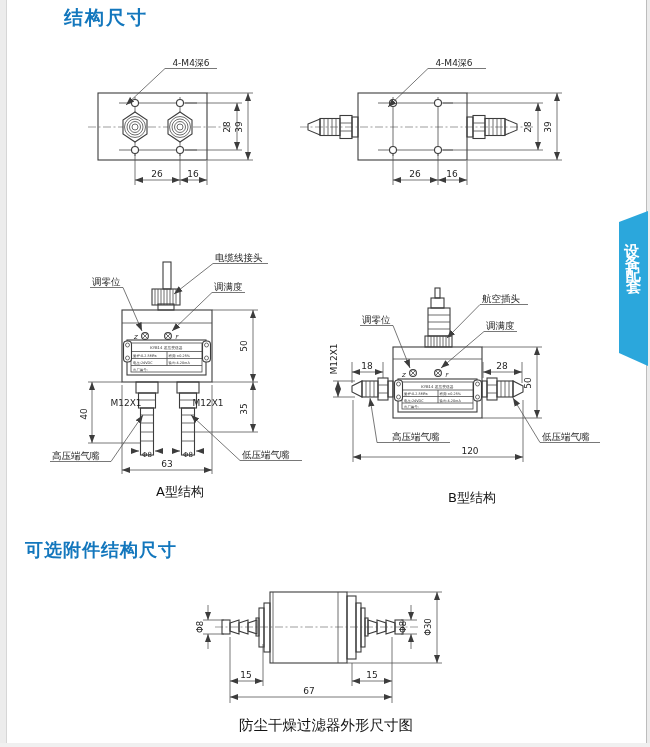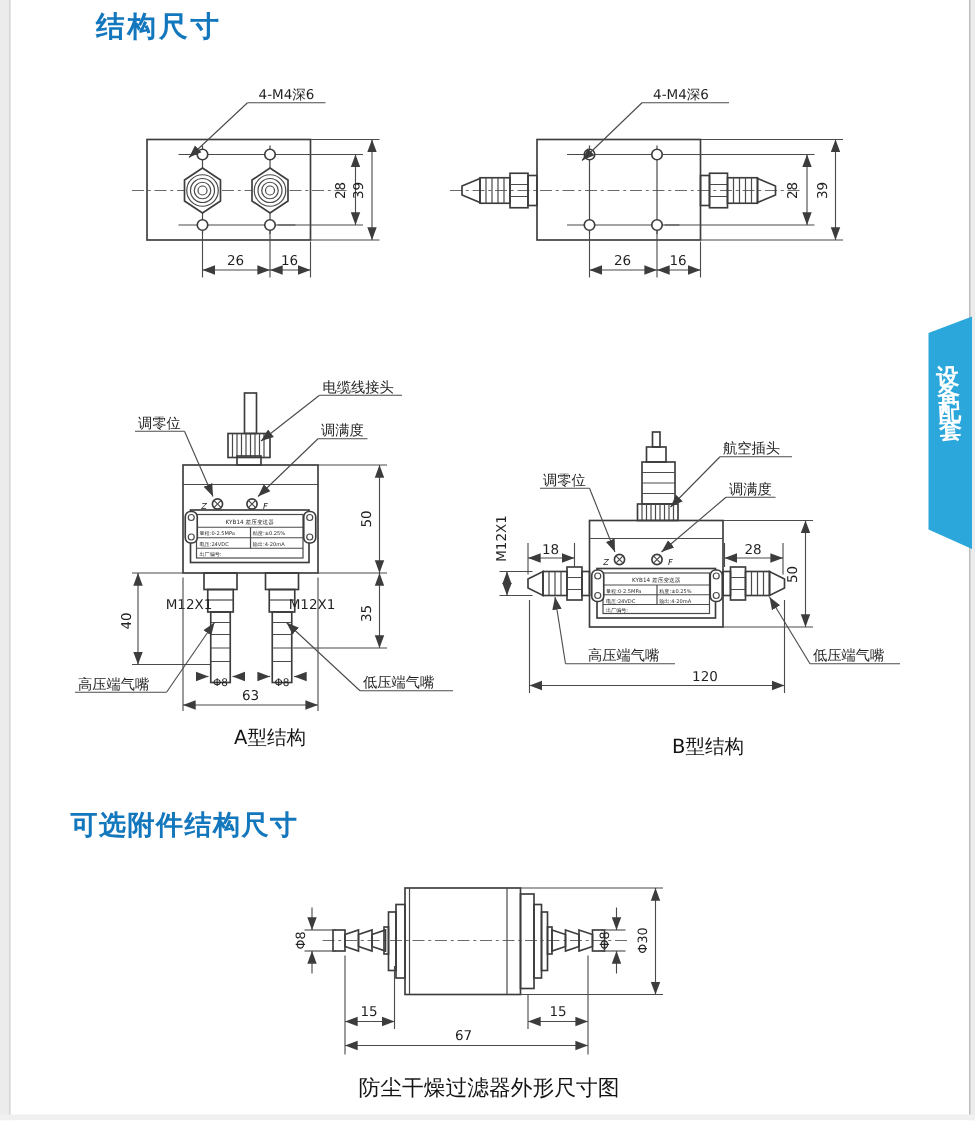--- a/index.html
+++ b/index.html
@@ -2,21 +2,21 @@
 <html><head>
 <meta charset="utf-8">
 <style>
   html,body{margin:0;padding:0;background:#fff;}
   #page{position:relative;width:650px;height:747px;background:#fff;overflow:hidden;
         font-family:"DejaVu Sans","Liberation Sans",sans-serif;}
   .edge-left{position:absolute;left:0;top:0;width:6px;height:100%;background:#ececec;border-right:1px solid #d6d6d6;}
   .edge-right{position:absolute;left:646px;top:0;width:4px;height:100%;background:#ececec;border-left:1px solid #bdbdbd;}
   .edge-bottom{position:absolute;left:0;top:743px;width:100%;height:4px;background:#f0f0f0;}
   .h1{position:absolute;left:35px;top:5px;font-size:19px;font-weight:bold;letter-spacing:2px;margin-left:29px;}
-  .h2{position:absolute;left:47px;top:538px;font-size:18px;font-weight:bold;letter-spacing:1px;}
+  .h2{position:absolute;left:25px;top:538px;font-size:18px;font-weight:bold;letter-spacing:1px;}
   .tab-svg{position:absolute;left:609px;top:204px;}
   .tab-text{position:absolute;left:617px;top:231px;width:26px;height:125px;
             writing-mode:vertical-rl;text-orientation:upright;letter-spacing:12px;
             color:#fff;font-size:15px;font-weight:bold;transform:rotate(-3deg);}
   svg{position:absolute;overflow:visible;}
   svg .s1{stroke:#3c3c3c;stroke-width:1.1;fill:none;stroke-linecap:square;}
   svg .s2{stroke:#4a4a4a;stroke-width:.8;fill:none;}
   svg .dm{stroke:#4b4b4b;stroke-width:.75;fill:none;}
   svg .cl{stroke:#5a5a5a;stroke-width:.6;fill:none;stroke-dasharray:8 2.5 2 2.5;}
   svg .wf{fill:#fff;stroke:#3c3c3c;stroke-width:1.1;}

